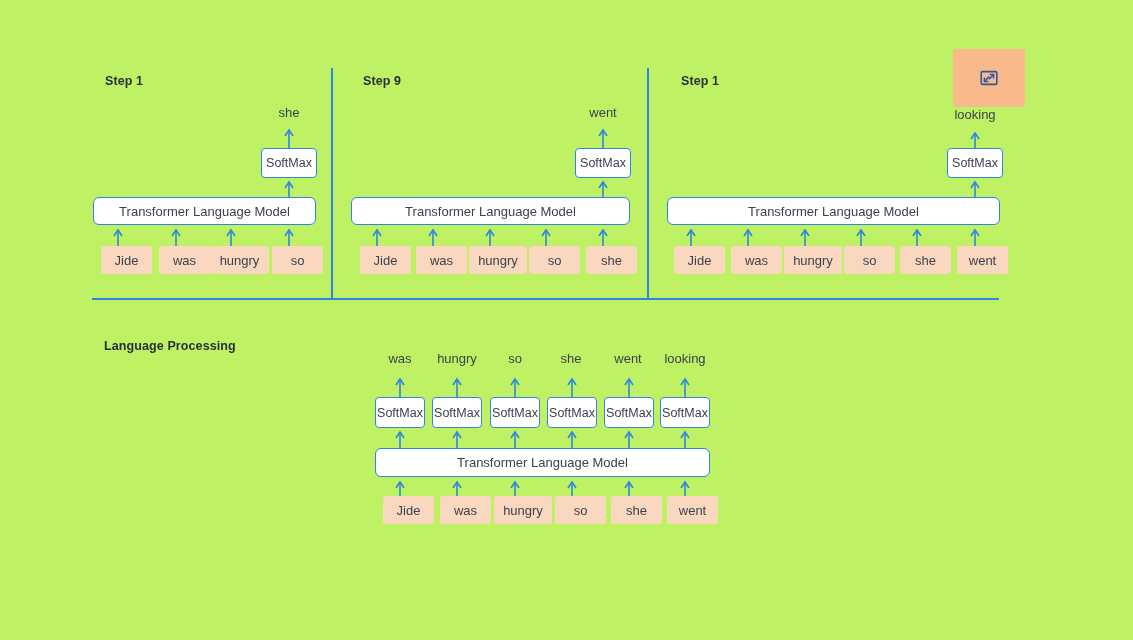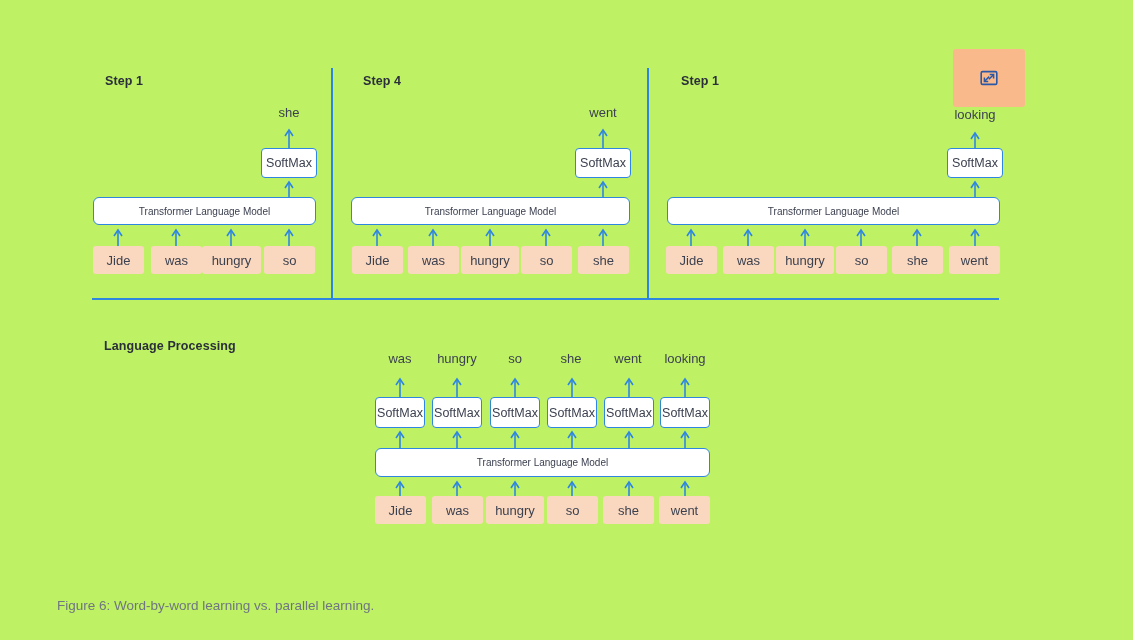--- a/index.html
+++ b/index.html
@@ -41,20 +41,21 @@
   .token {
     background: #fad8bf;
     color: #3c4150;
     font-size: 13px;
     border-radius: 3px;
     display: flex;
     align-items: center;
     justify-content: center;
     box-sizing: border-box;
     white-space: nowrap;
+    margin-left: 8px;
   }
 
   .softmax {
     background: #ffffff;
     border: 1.6px solid #2f86e0;
     border-radius: 4px;
     color: #3c4150;
     font-size: 12.5px;
     display: flex;
     align-items: center;
@@ -62,21 +63,21 @@
     box-sizing: border-box;
     white-space: nowrap;
     overflow: hidden;
   }
 
   .tlm {
     background: #ffffff;
     border: 1.6px solid #2f86e0;
     border-radius: 6px;
     color: #3c4150;
-    font-size: 10px;
+    font-size: 13px;
     display: flex;
     align-items: center;
     justify-content: center;
     box-sizing: border-box;
     white-space: nowrap;
   }
 
   .outword {
     font-size: 13px;
     color: #3c4150;
@@ -152,21 +153,21 @@
   <svg class="abs arrow" style="left:283px; top:226px;" width="12" height="20" viewBox="0 0 12 20">
     <line x1="6" y1="20" x2="6" y2="5" stroke="#2f86e0" stroke-width="1.6"></line>
       <polyline points="2,10 6,4 10,10" fill="none" stroke="#2f86e0" stroke-width="1.6"></polyline>
     </svg>
 
   <div class="abs token" style="left:93px; top:246px; width:51px; height:28px;">Jide</div>
   <div class="abs token" style="left:151px; top:246px; width:51px; height:28px;">was</div>
   <div class="abs token" style="left:202px; top:246px; width:59px; height:28px;">hungry</div>
   <div class="abs token" style="left:264px; top:246px; width:51px; height:28px;">so</div>
 
-  <div class="abs step-label" style="left:363px; top:74px;">Step 4</div>
+  <div class="abs step-label" style="left:363px; top:74px;">Step 9</div>
 
   <div class="abs outword" style="left:573px; top:105px; width:60px;">went</div>
 
   <svg class="abs arrow" style="left:597px; top:126px;" width="12" height="22" viewBox="0 0 12 22">
     <line x1="6" y1="22" x2="6" y2="5" stroke="#2f86e0" stroke-width="1.6"></line>
     <polyline points="2,10 6,4 10,10" fill="none" stroke="#2f86e0" stroke-width="1.6"></polyline>
   </svg>
 
   <div class="abs softmax" style="left:575px; top:148px; width:56px; height:30px;">SoftMax</div>
 
@@ -357,15 +358,14 @@
       <polyline points="2,10 6,4 10,10" fill="none" stroke="#2f86e0" stroke-width="1.6"></polyline>
     </svg>
 
   <div class="abs token" style="left:375px; top:496px; width:51px; height:28px;">Jide</div>
   <div class="abs token" style="left:432px; top:496px; width:51px; height:28px;">was</div>
   <div class="abs token" style="left:486px; top:496px; width:58px; height:28px;">hungry</div>
   <div class="abs token" style="left:547px; top:496px; width:51px; height:28px;">so</div>
   <div class="abs token" style="left:603px; top:496px; width:51px; height:28px;">she</div>
   <div class="abs token" style="left:659px; top:496px; width:51px; height:28px;">went</div>
 
-  <div class="abs caption" style="left:57px; top:598px;">Figure 6: Word-by-word learning vs. parallel learning.</div>
 
 </div>
 
 </body></html>

